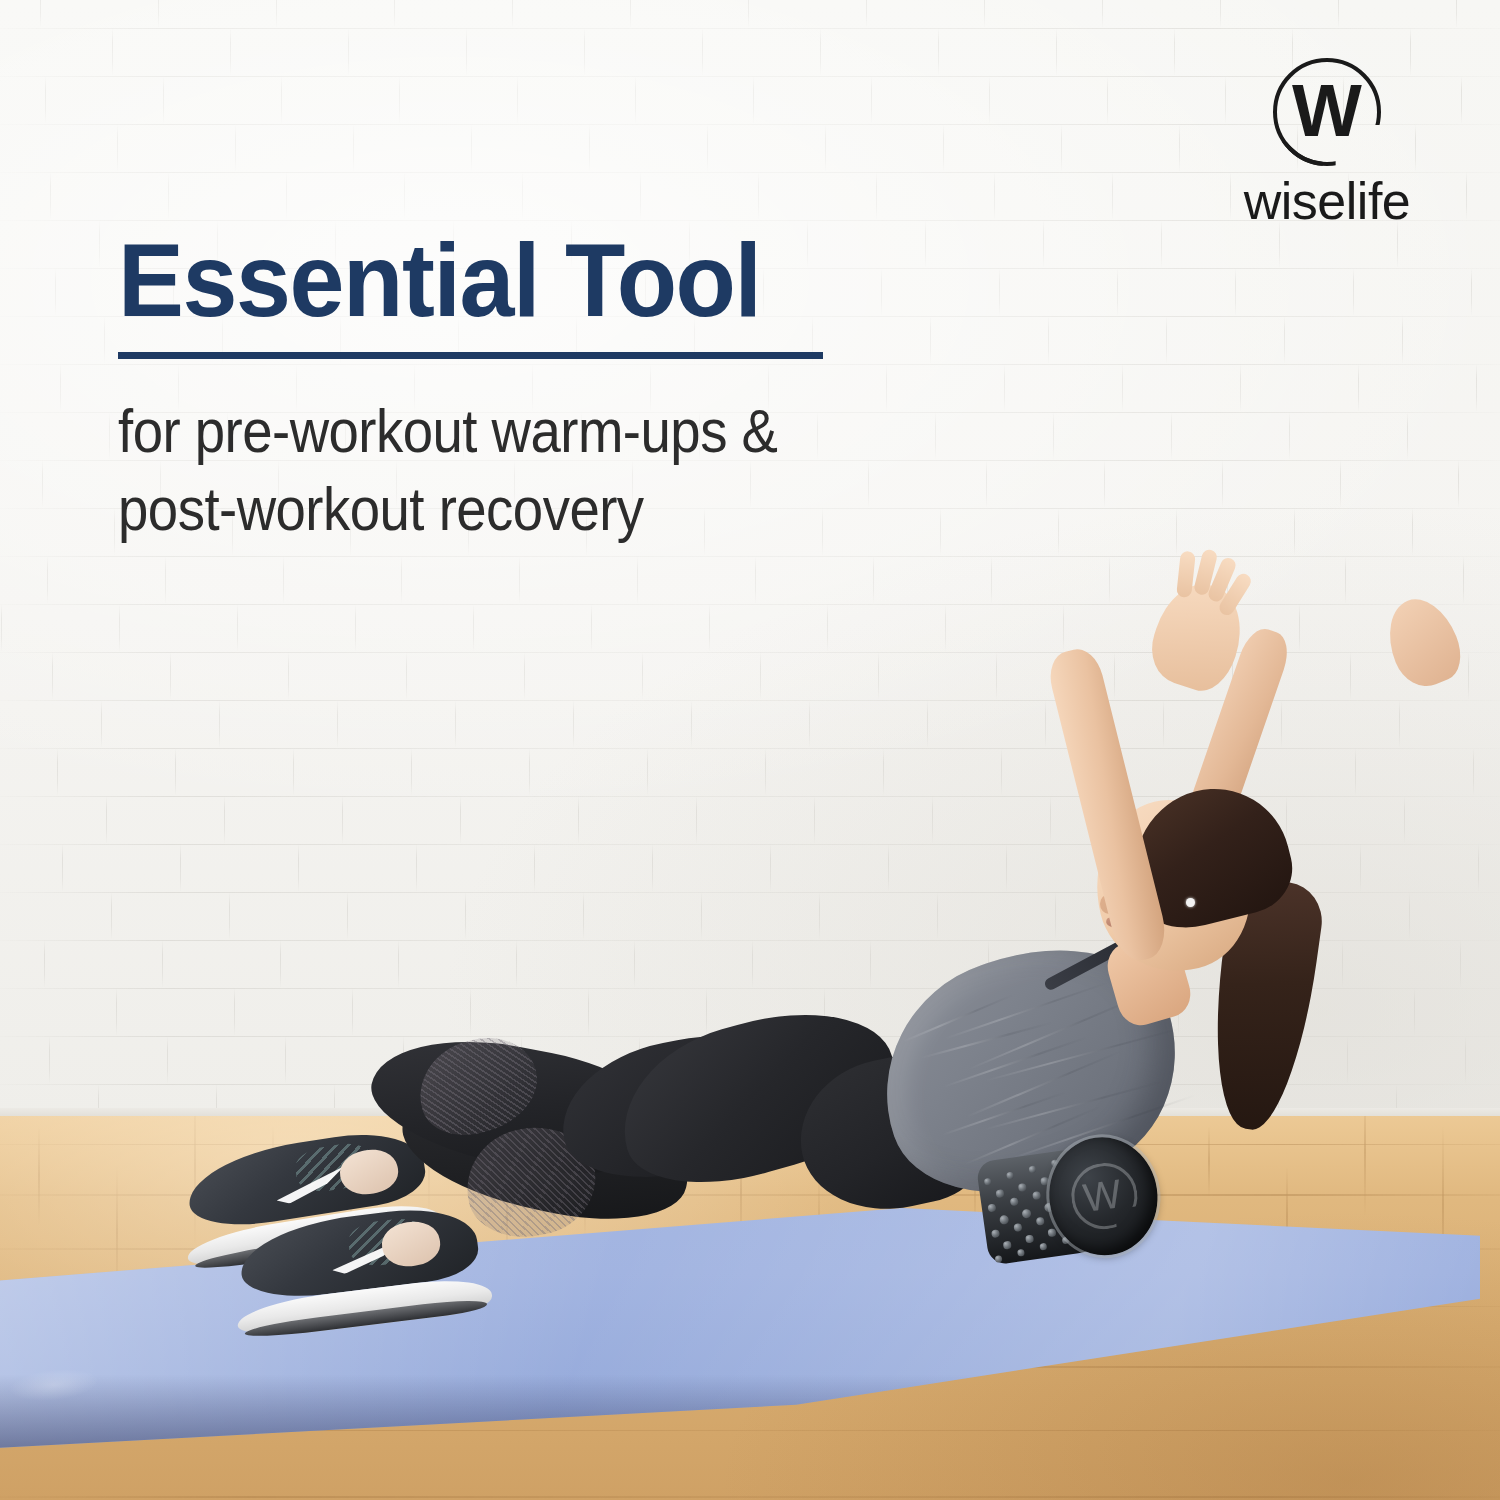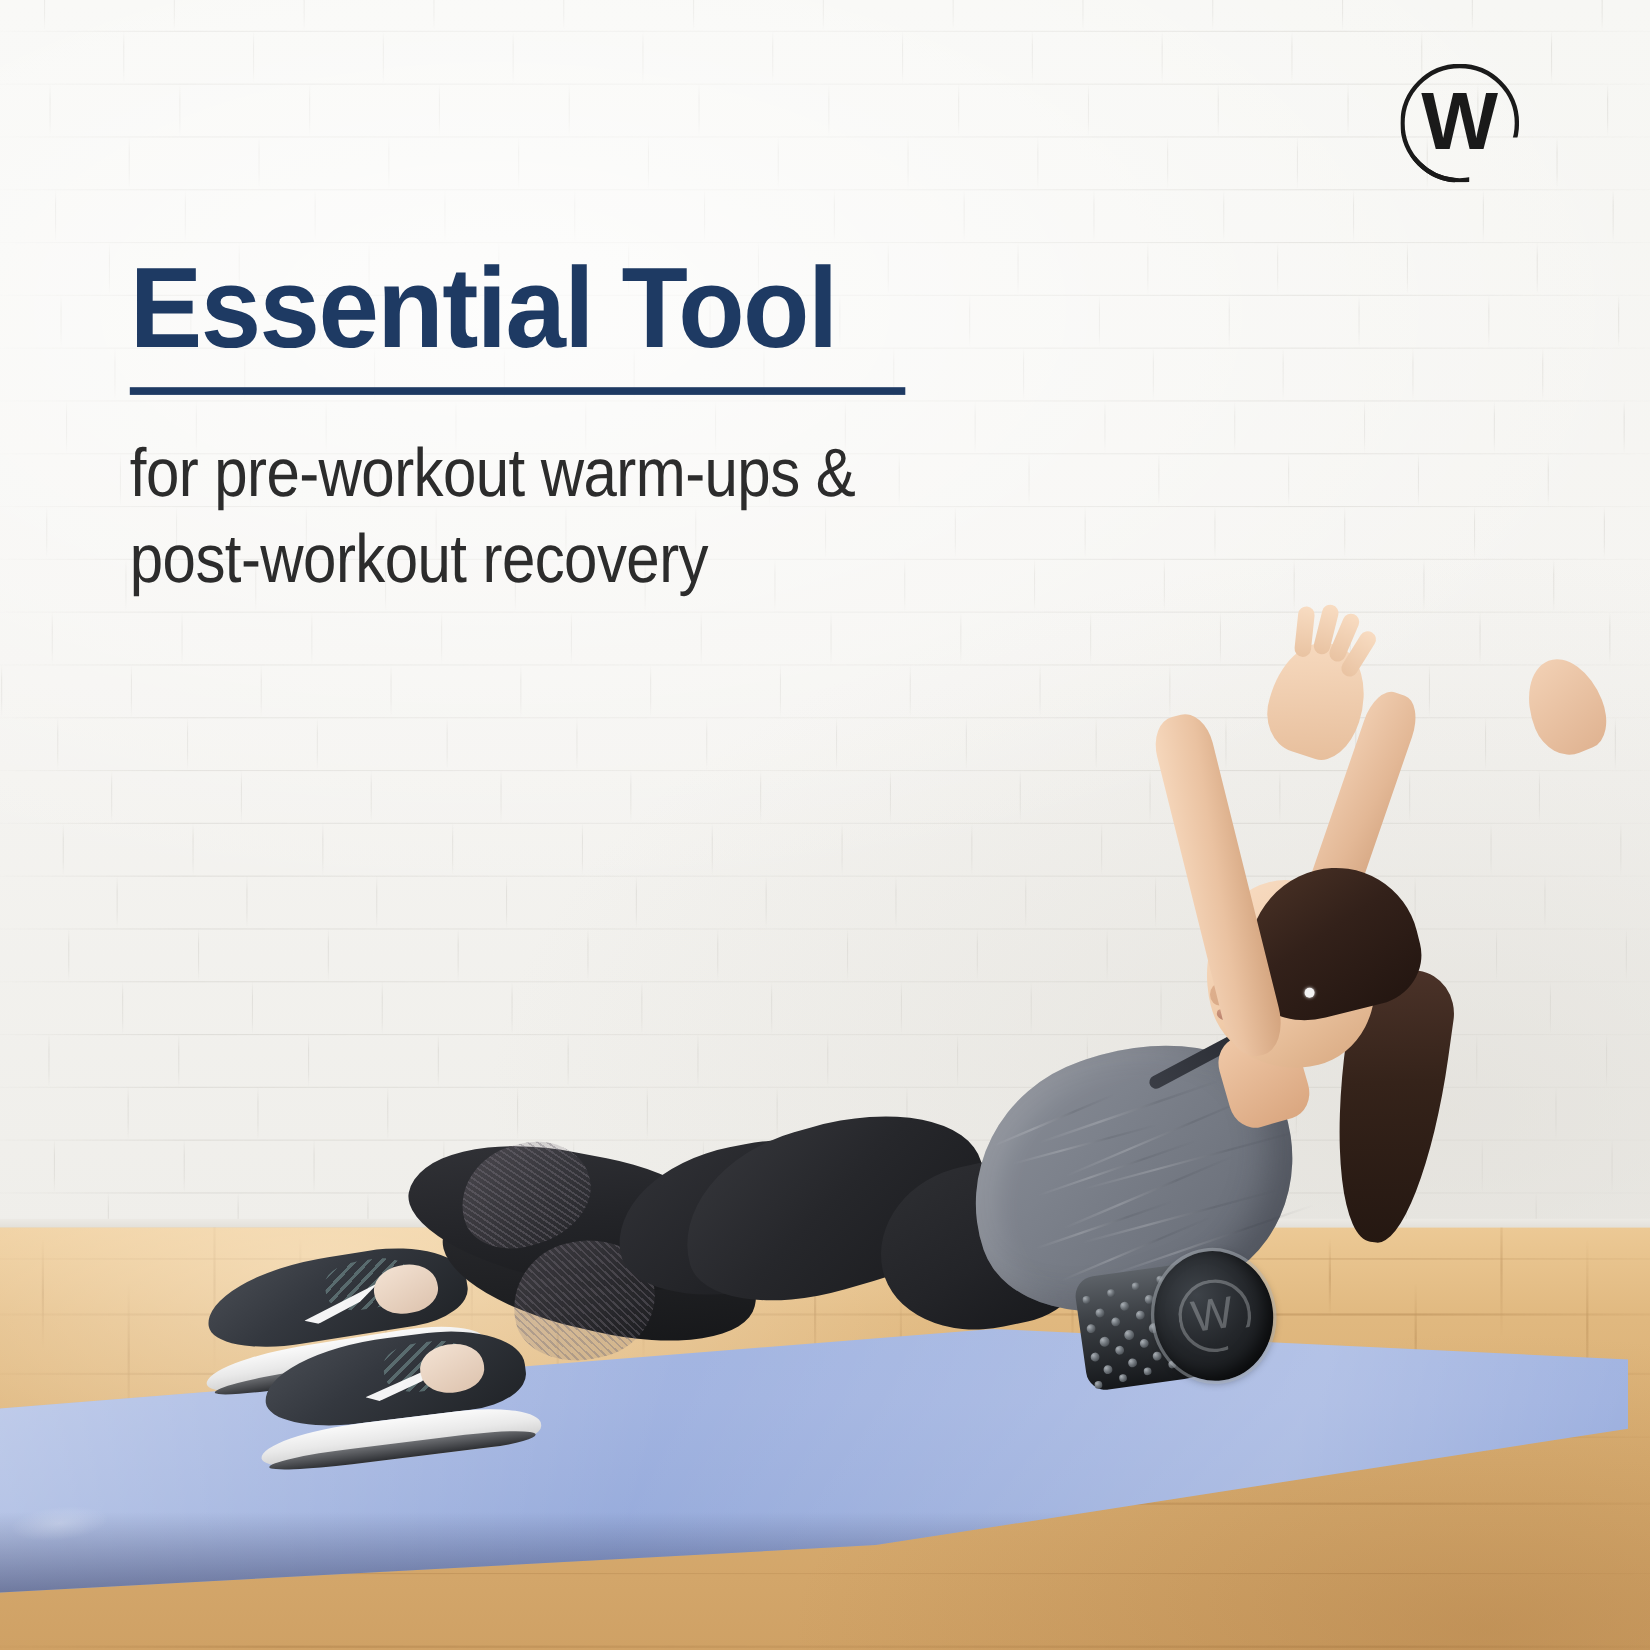--- a/index.html
+++ b/index.html
@@ -883,15 +883,16 @@
     <div class="subhead">for pre-workout warm-ups &amp;</div>
     <div class="subhead" style="margin-top:2px;">post-workout recovery</div>
   </div>
 
   <div class="brand">
     <div class="brand-mark">
       <div class="brand-ring"></div>
       <div class="brand-ring2"></div>
       <div class="brand-w">W</div>
     </div>
+    <div class="brand-name">wiselife</div>
   </div>
 
 </div>
 
 </body></html>

